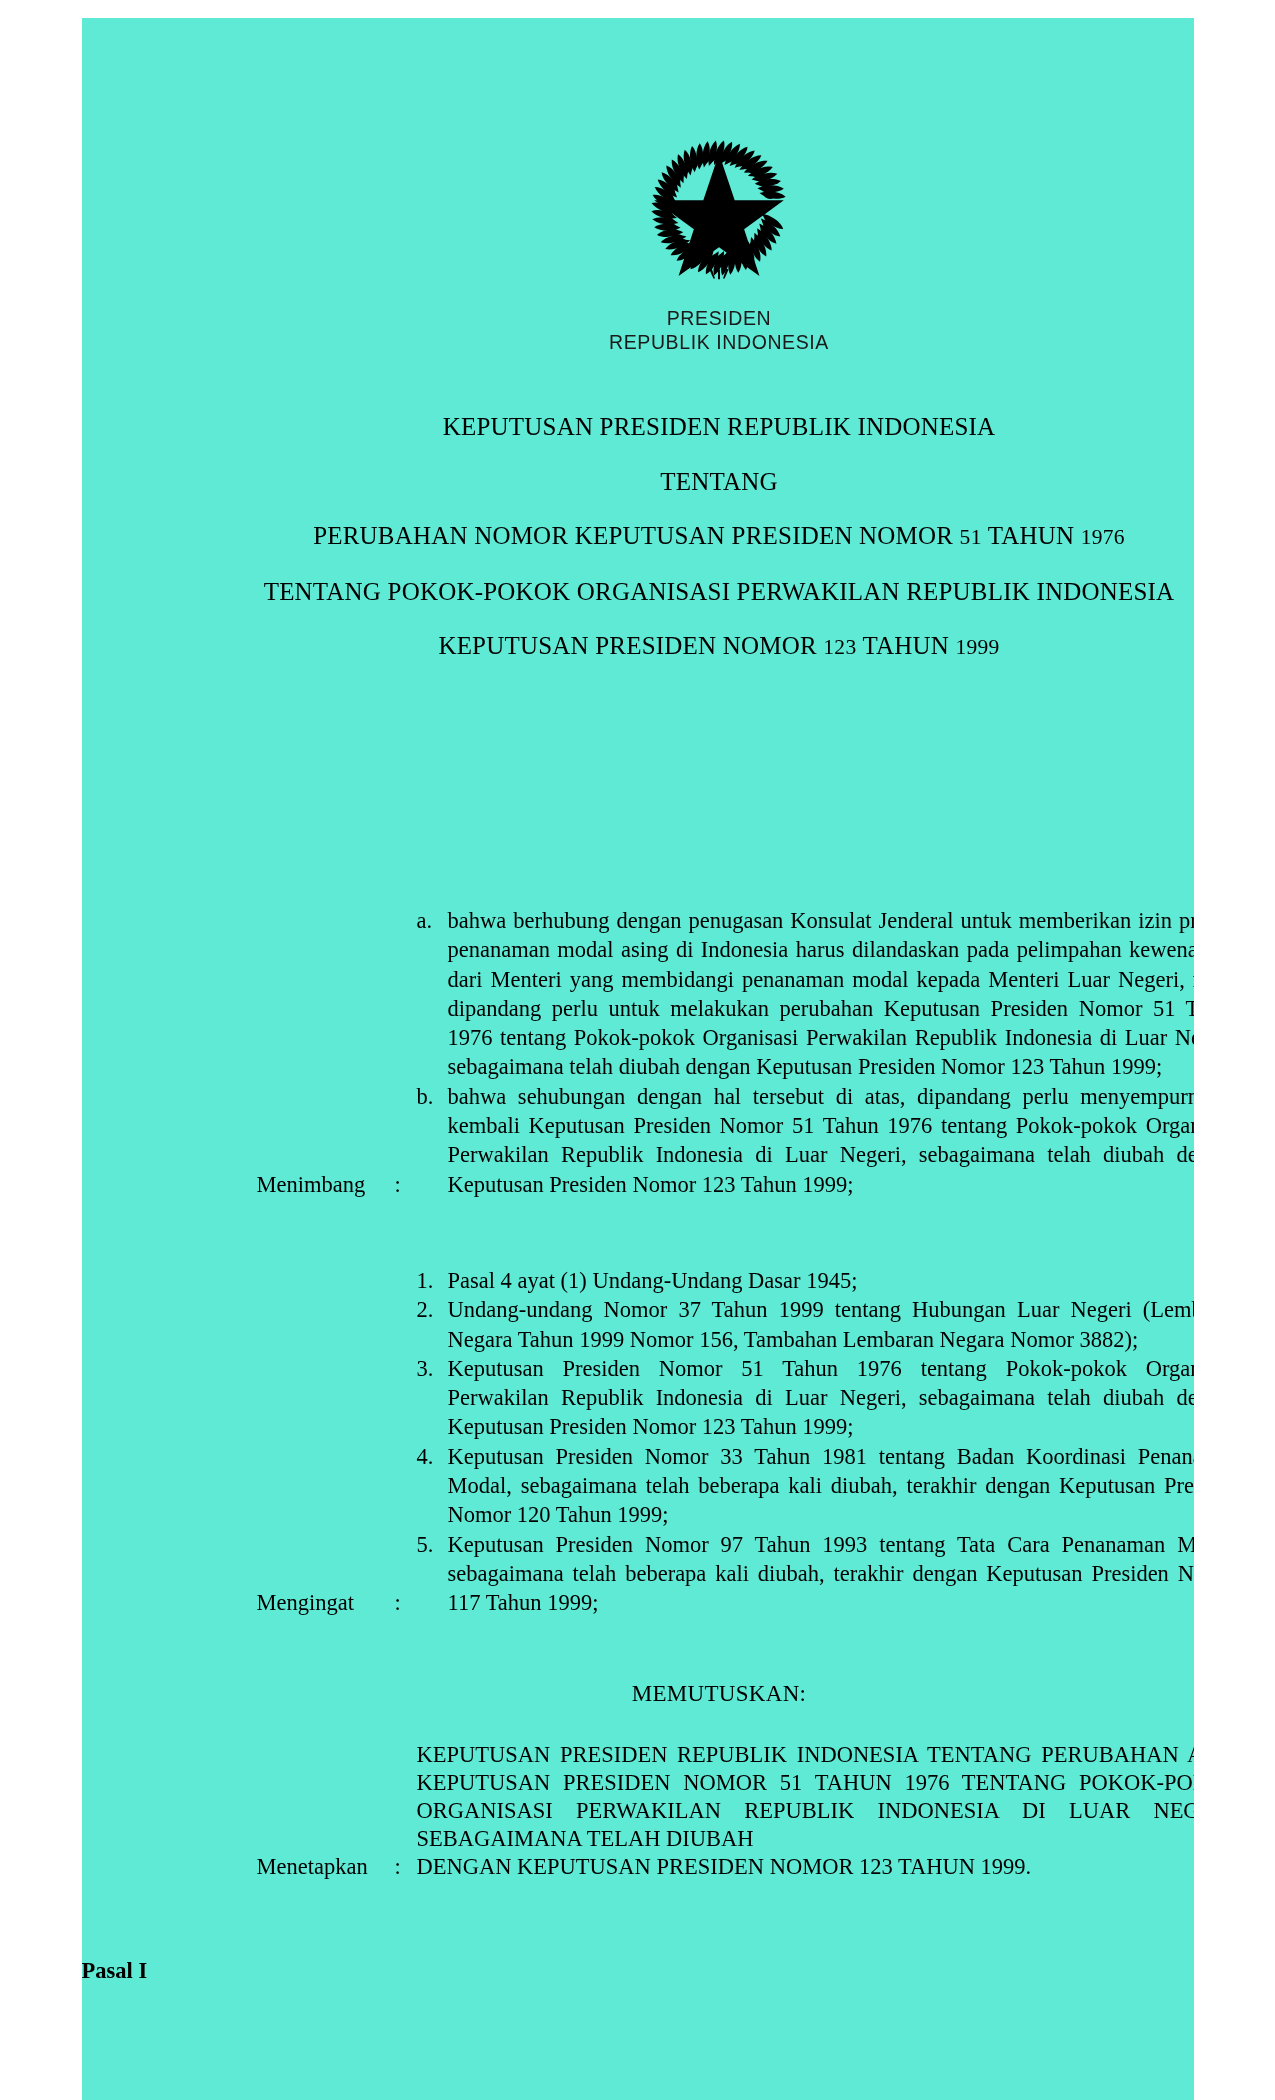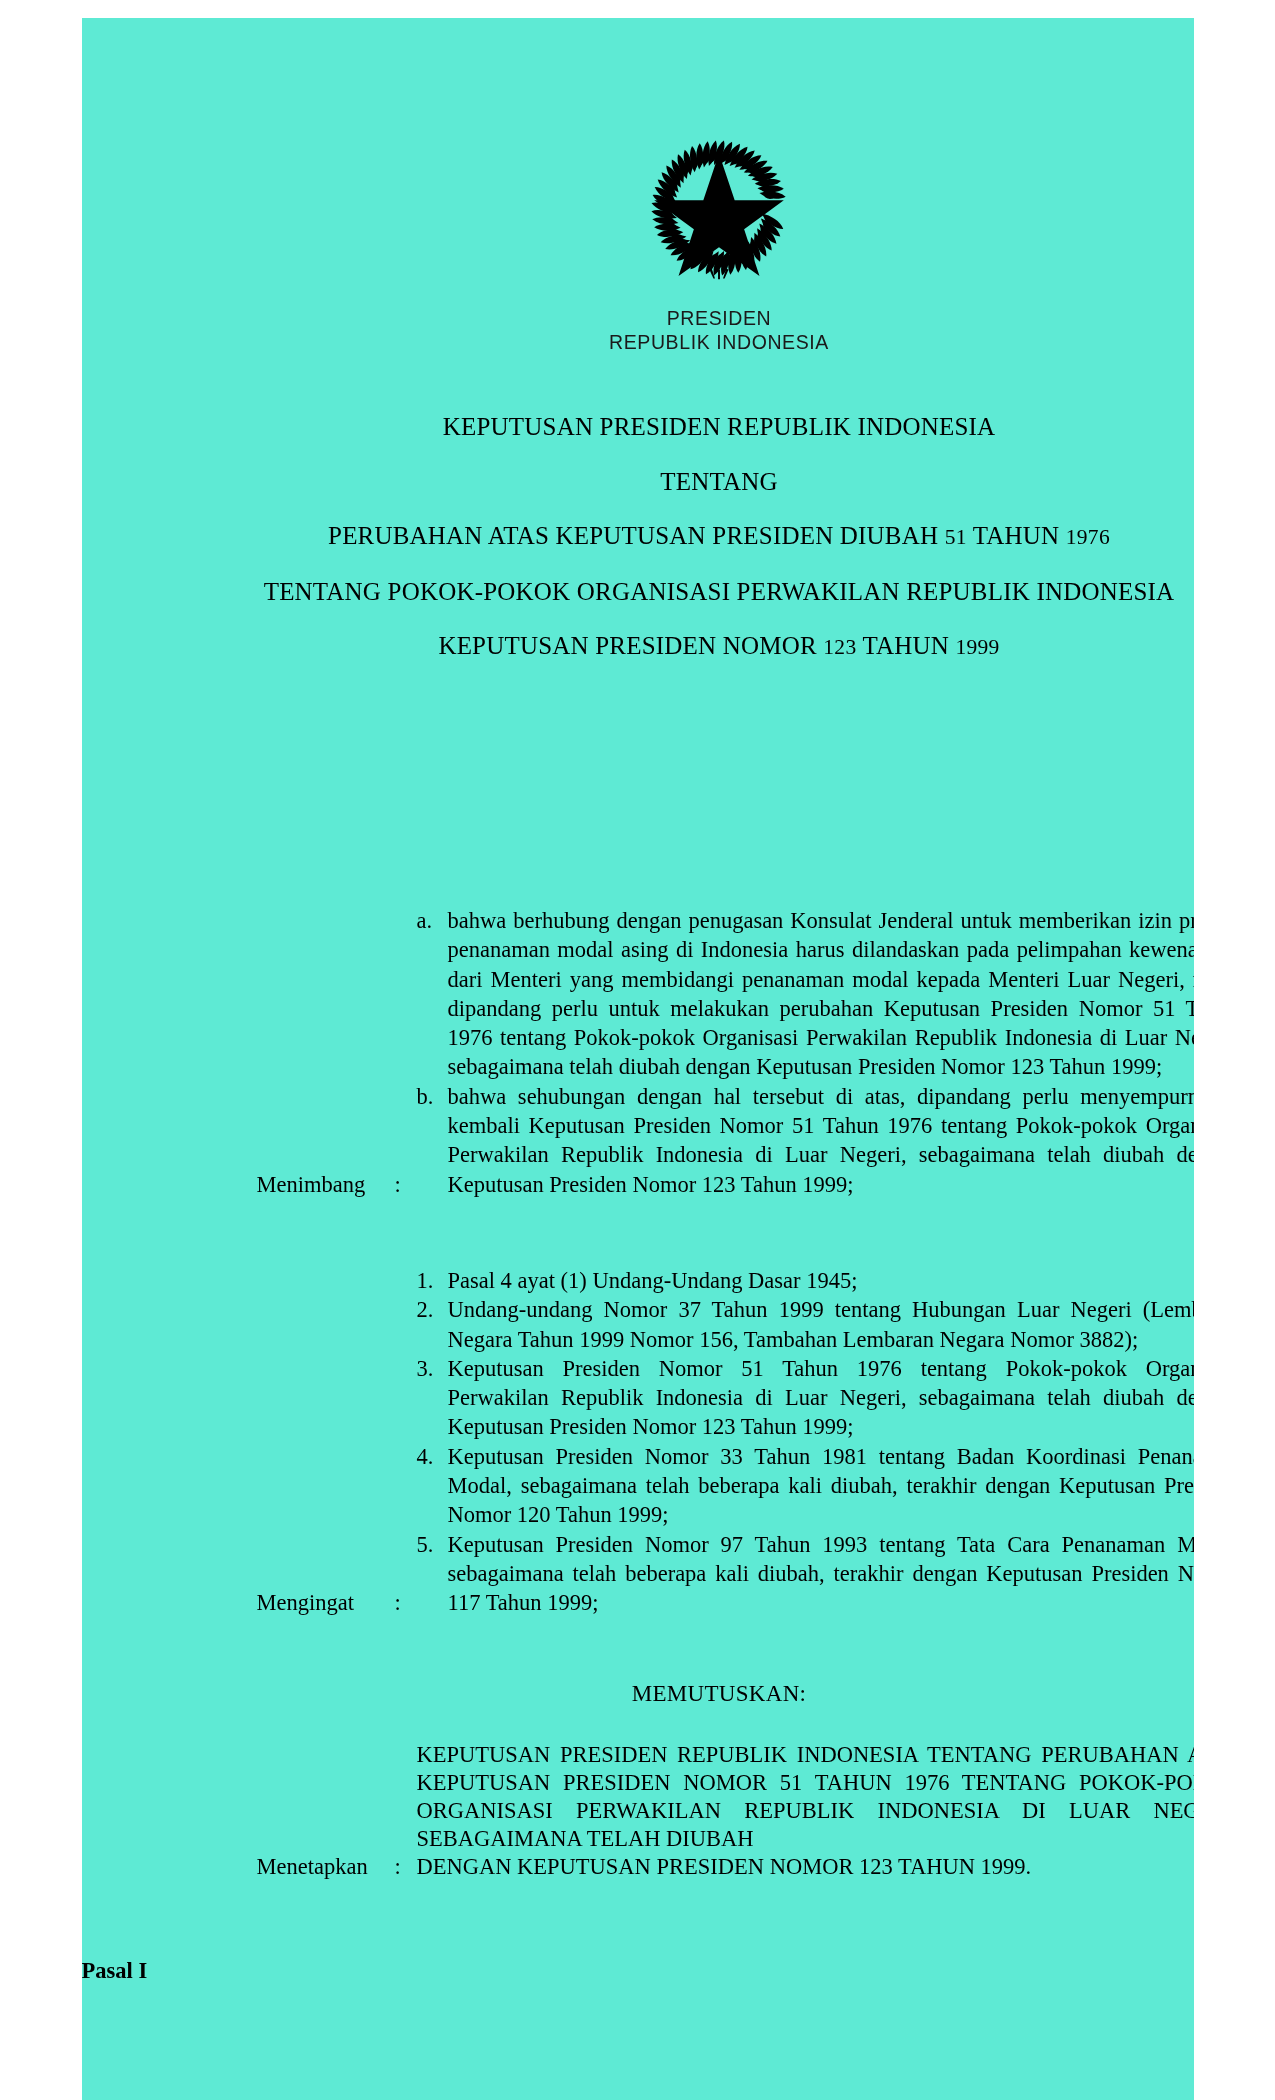--- a/index.html
+++ b/index.html
@@ -321,21 +321,21 @@
   </div>
 
   <div class="emblem-caption">
     <div>PRESIDEN</div>
     <div>REPUBLIK INDONESIA</div>
   </div>
 
   <div class="title-block">
     <div class="title-line">KEPUTUSAN PRESIDEN REPUBLIK INDONESIA</div>
     <div class="title-line">TENTANG</div>
-    <div class="title-line"><span>PERUBAHAN ATAS KEPUTUSAN PRESIDEN DIUBAH </span><span class="osf">51</span><span> TAHUN </span><span class="osf">1976</span></div>
+    <div class="title-line"><span>PERUBAHAN NOMOR KEPUTUSAN PRESIDEN NOMOR </span><span class="osf">51</span><span> TAHUN </span><span class="osf">1976</span></div>
     <div class="title-line">TENTANG POKOK-POKOK ORGANISASI PERWAKILAN REPUBLIK INDONESIA</div>
     <div class="title-line"><span>KEPUTUSAN PRESIDEN NOMOR </span><span class="osf">123</span><span> TAHUN </span><span class="osf">1999</span></div>
   </div>
 
 
   <div class="body-wrap">
     <div class="clause">
       <div class="clause-label">Menimbang</div>
       <div class="clause-colon">:</div>
       <div class="clause-items">

